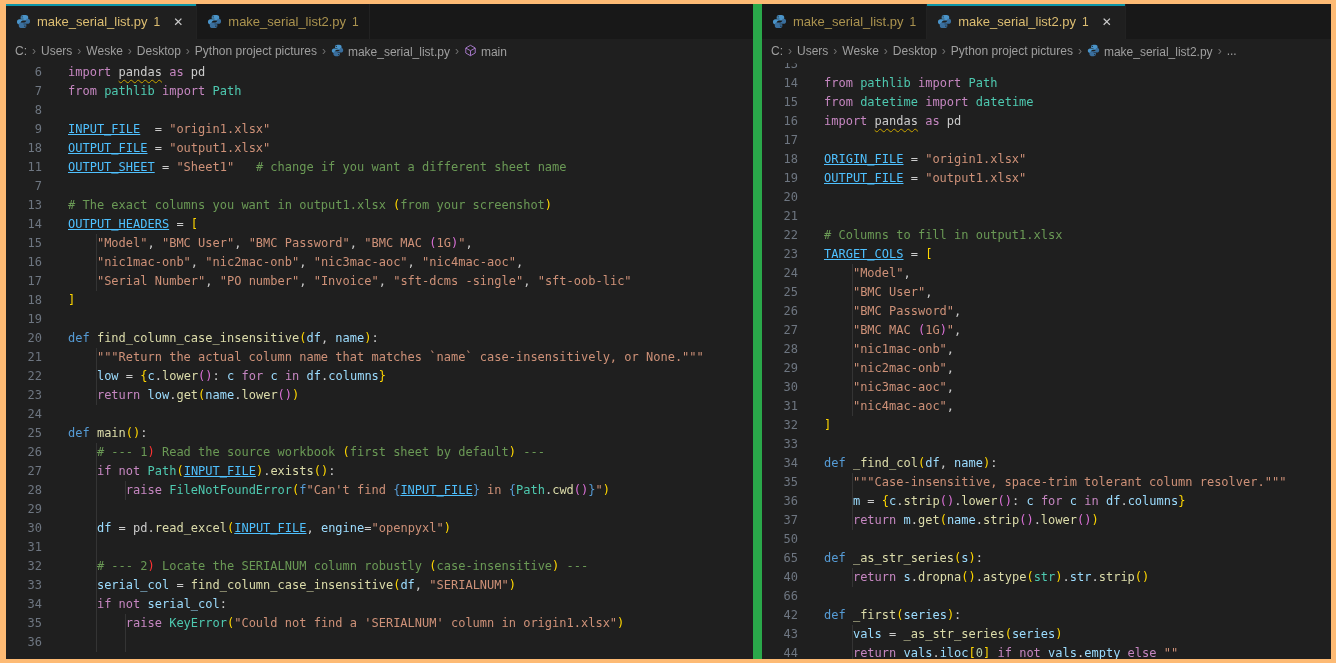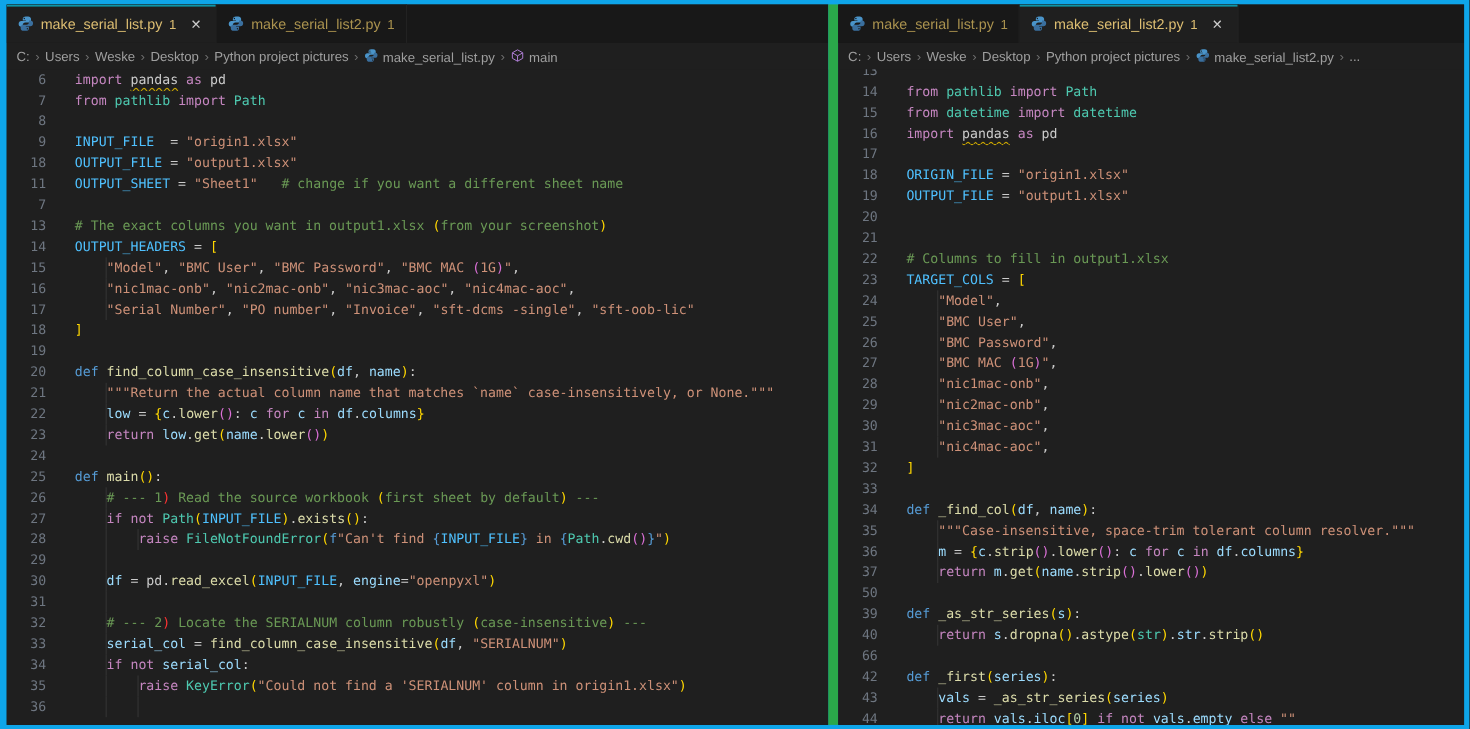--- a/index.html
+++ b/index.html
@@ -1,18 +1,18 @@
 <!DOCTYPE html>
 <html><head>
 <meta charset="utf-8">
 <style>
   * { margin:0; padding:0; box-sizing:border-box; }
   html,body { width:1336px; height:663px; overflow:hidden; background:#1f1f1f;
               font-family:"Liberation Sans", sans-serif; }
-  .frame { width:1336px; height:663px; background:#0ea5e9;
+  .frame { width:1336px; height:663px; background:#fdba74;
            padding:4px 5px 4px 6px; display:flex;justify-content:center; }
   .pane { background:#1f1f1f; display:flex; flex-direction:column; overflow:hidden; }
   .pane.left  { width:747px; }
   .pane.right { width:569px; }
   .divider { width:9px; background:#2aa84a; cursor:ew-resize; }
 
   
   .tabbar { height:35px; background:#181818; display:flex; align-items:stretch;
             flex-shrink:0; }
   .tab { display:flex; align-items:center; padding:0 10px; gap:6px;
@@ -48,21 +48,21 @@
   .guide { position:absolute; top:0; bottom:0; width:1px; background:#343434; }
   .tk-un { text-decoration:underline wavy #C8A400 1px; text-underline-offset:3px; }
 
   .tab-icon svg, .bc-icon svg { display:block; }
 </style>
 <style>:root{--indicator:#0d96a8;--warn-active:#ddbe72;--warn-inactive:#ab934f;}
 .tk-kw{color:#C586C0;}
 .tk-df{color:#569CD6;}
 .tk-fn{color:#DCDCAA;}
 .tk-ty{color:#4EC9B0;}
-.tk-co{color:#4FC1FF;}
+.tk-co{color:#4FC1FF;text-decoration:underline;}
 .tk-va{color:#9CDCFE;}
 .tk-tx{color:#CCCCCC;}
 .tk-st{color:#CE9178;}
 .tk-cm{color:#6A9955;}
 .tk-nm{color:#B5CEA8;}
 .tk-b1{color:#FFD700;}
 .tk-b2{color:#DA70D6;}
 .tk-fb{color:#569CD6;}
 .tk-br{color:#FF3333;}
 .tk-un{color:#CCCCCC;}</style></head>
@@ -422,21 +422,21 @@
           <div class="code-line">
             <span class="ln">37</span>
             <span class="guide" style="left: 90px;"></span>
             <span class="lt"><span class="tk-tx">    </span><span class="tk-kw">return</span><span class="tk-tx"> </span><span class="tk-va">m</span><span class="tk-tx">.</span><span class="tk-fn">get</span><span class="tk-b1">(</span><span class="tk-va">name</span><span class="tk-tx">.</span><span class="tk-fn">strip</span><span class="tk-b2">(</span><span class="tk-b2">)</span><span class="tk-tx">.</span><span class="tk-fn">lower</span><span class="tk-b2">(</span><span class="tk-b2">)</span><span class="tk-b1">)</span></span>
           </div>
           <div class="code-line">
             <span class="ln">50</span>
             <span class="lt"></span>
           </div>
           <div class="code-line">
-            <span class="ln">39</span>
+            <span class="ln">65</span>
             <span class="lt"><span class="tk-df">def</span><span class="tk-tx"> </span><span class="tk-fn">_as_str_series</span><span class="tk-b1">(</span><span class="tk-va">s</span><span class="tk-b1">)</span><span class="tk-tx">:</span></span>
           </div>
           <div class="code-line">
             <span class="ln">40</span>
             <span class="guide" style="left: 90px;"></span>
             <span class="lt"><span class="tk-tx">    </span><span class="tk-kw">return</span><span class="tk-tx"> </span><span class="tk-va">s</span><span class="tk-tx">.</span><span class="tk-fn">dropna</span><span class="tk-b1">(</span><span class="tk-b1">)</span><span class="tk-tx">.</span><span class="tk-fn">astype</span><span class="tk-b1">(</span><span class="tk-ty">str</span><span class="tk-b1">)</span><span class="tk-tx">.</span><span class="tk-va">str</span><span class="tk-tx">.</span><span class="tk-fn">strip</span><span class="tk-b1">(</span><span class="tk-b1">)</span></span>
           </div>
           <div class="code-line">
             <span class="ln">66</span>
             <span class="lt"></span>

